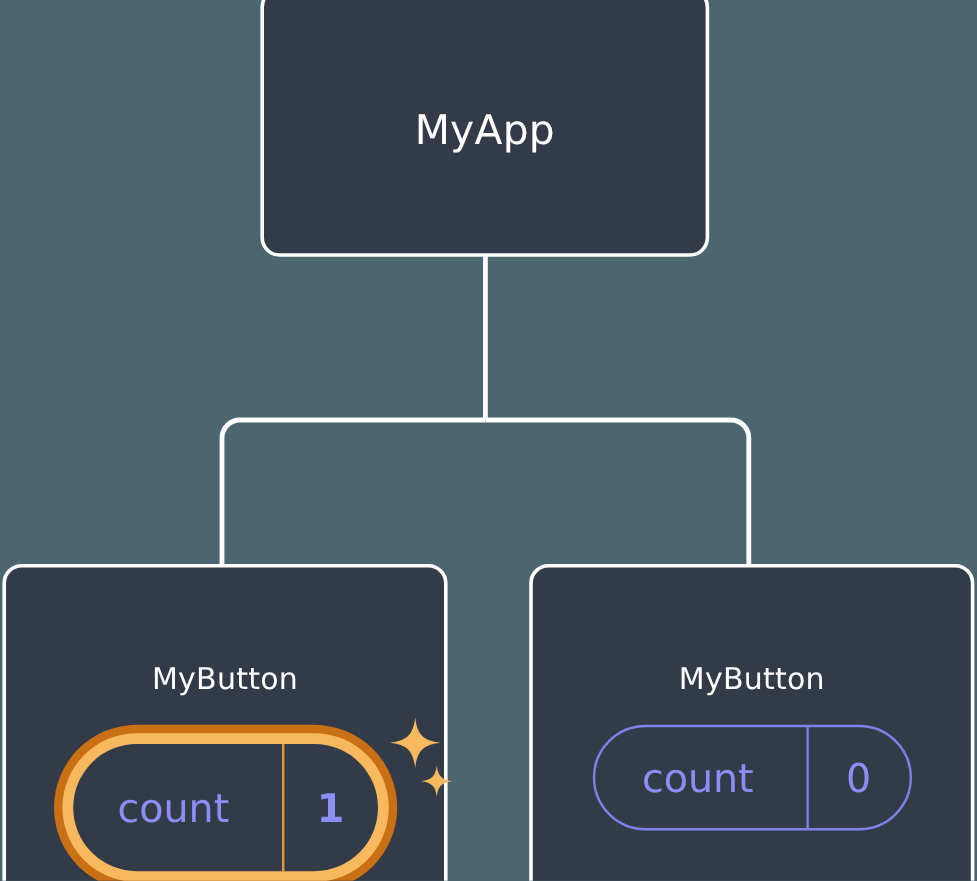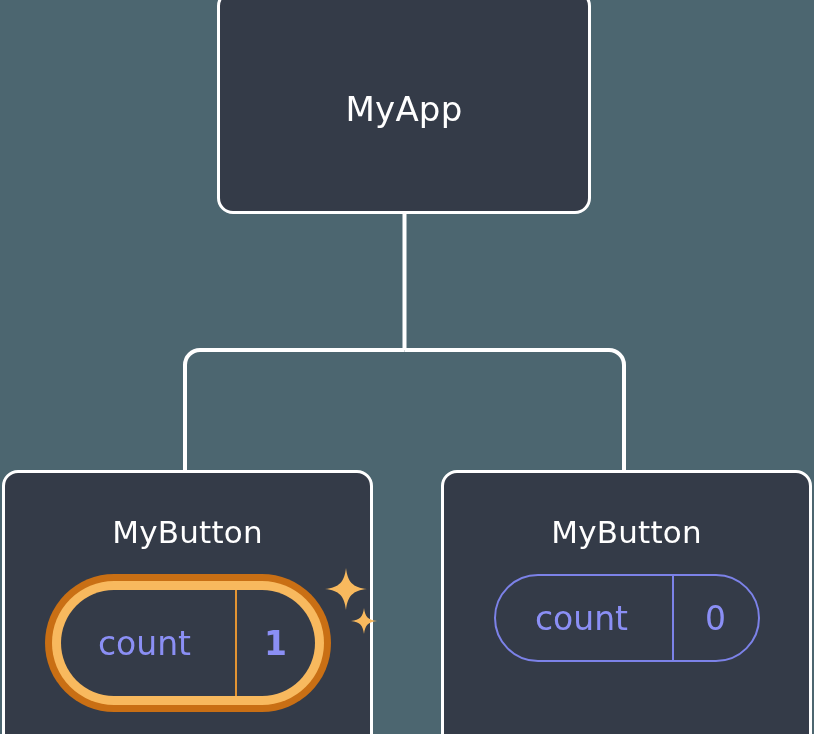--- a/index.html
+++ b/index.html
@@ -68,21 +68,22 @@
   }
 
   
   .node-leaf {
     top: 470px;
     width: 371px;
     height: 280px;
     padding-top: 44px;
   }
   .node-leaf .node-title {
-    font-size: 31px;
+    font-size: 25px;
+    margin-top: 36px;
   }
   #node-child-0 { left: 2px; }
   #node-child-1 { left: 441px; }
 
   
   .pill-wrap {
     position: relative;
     margin-top: 26px;
   }
 

